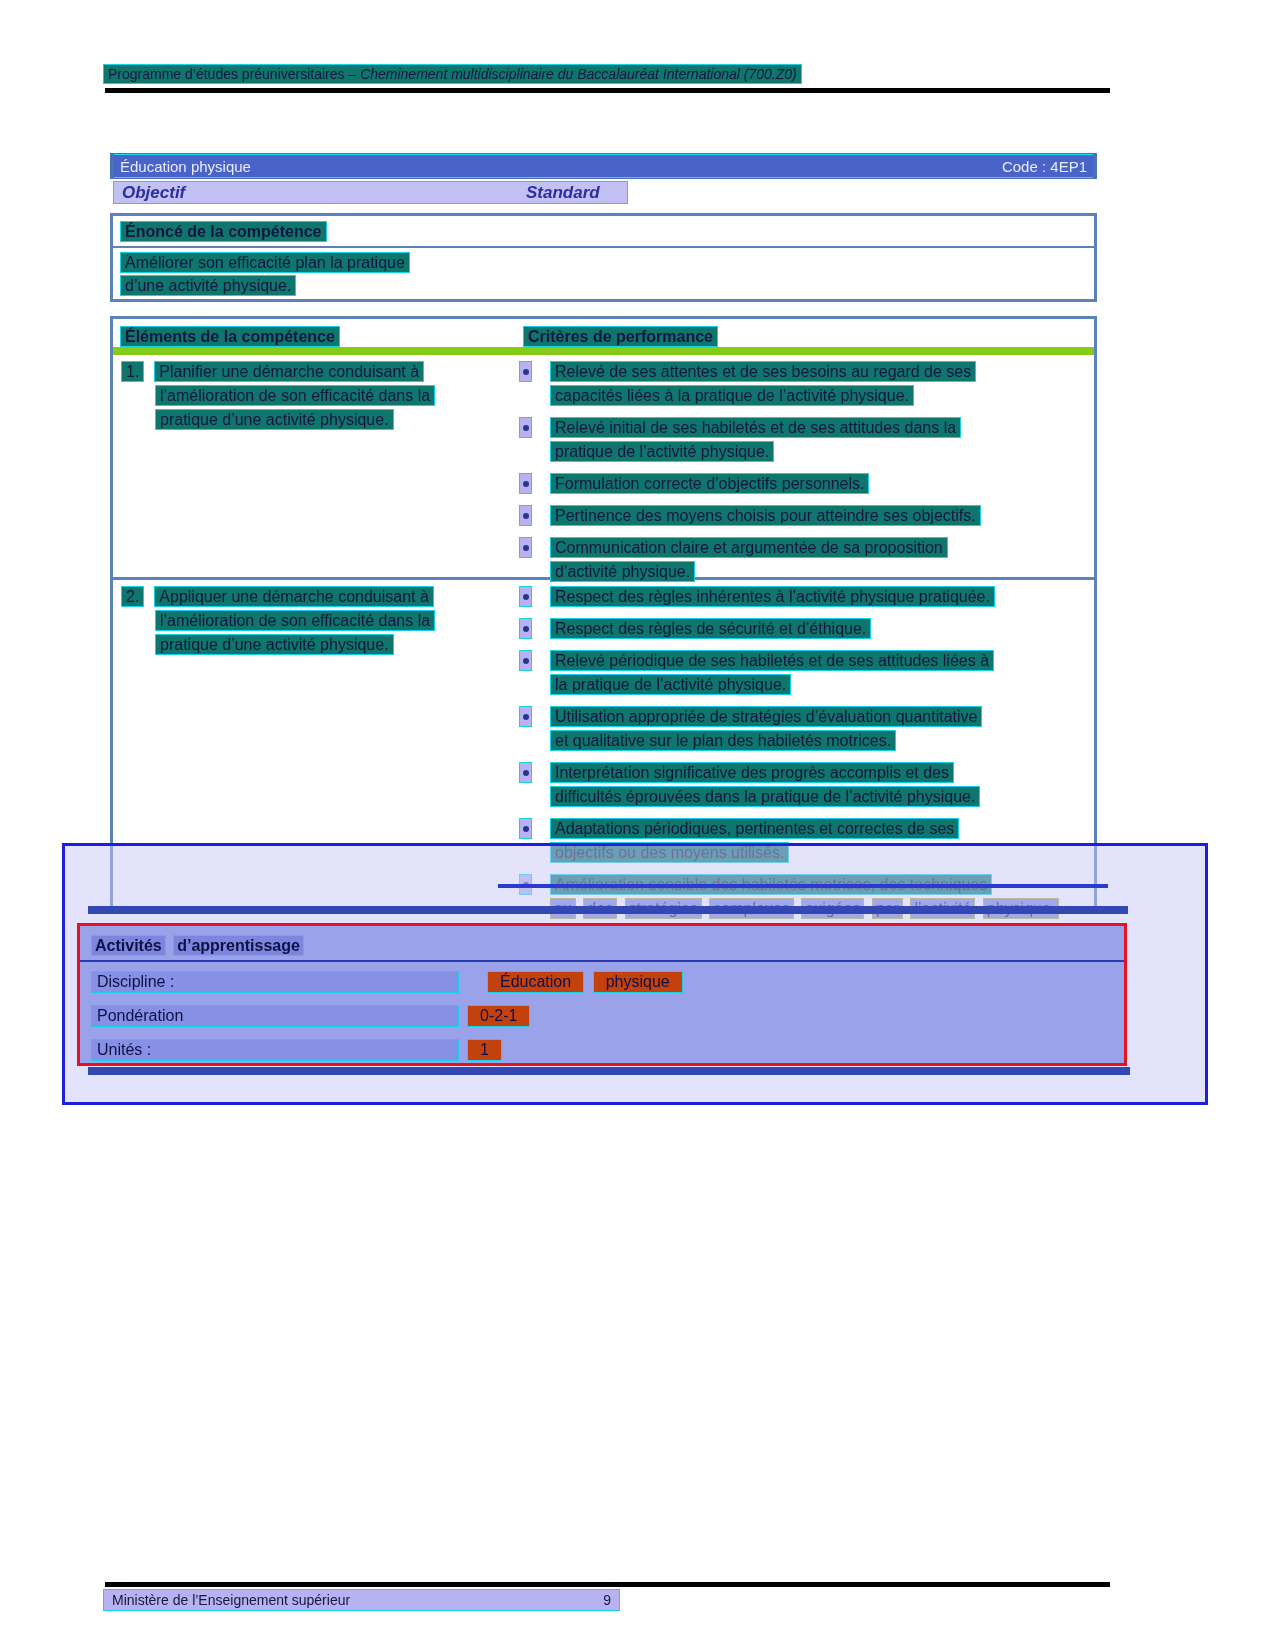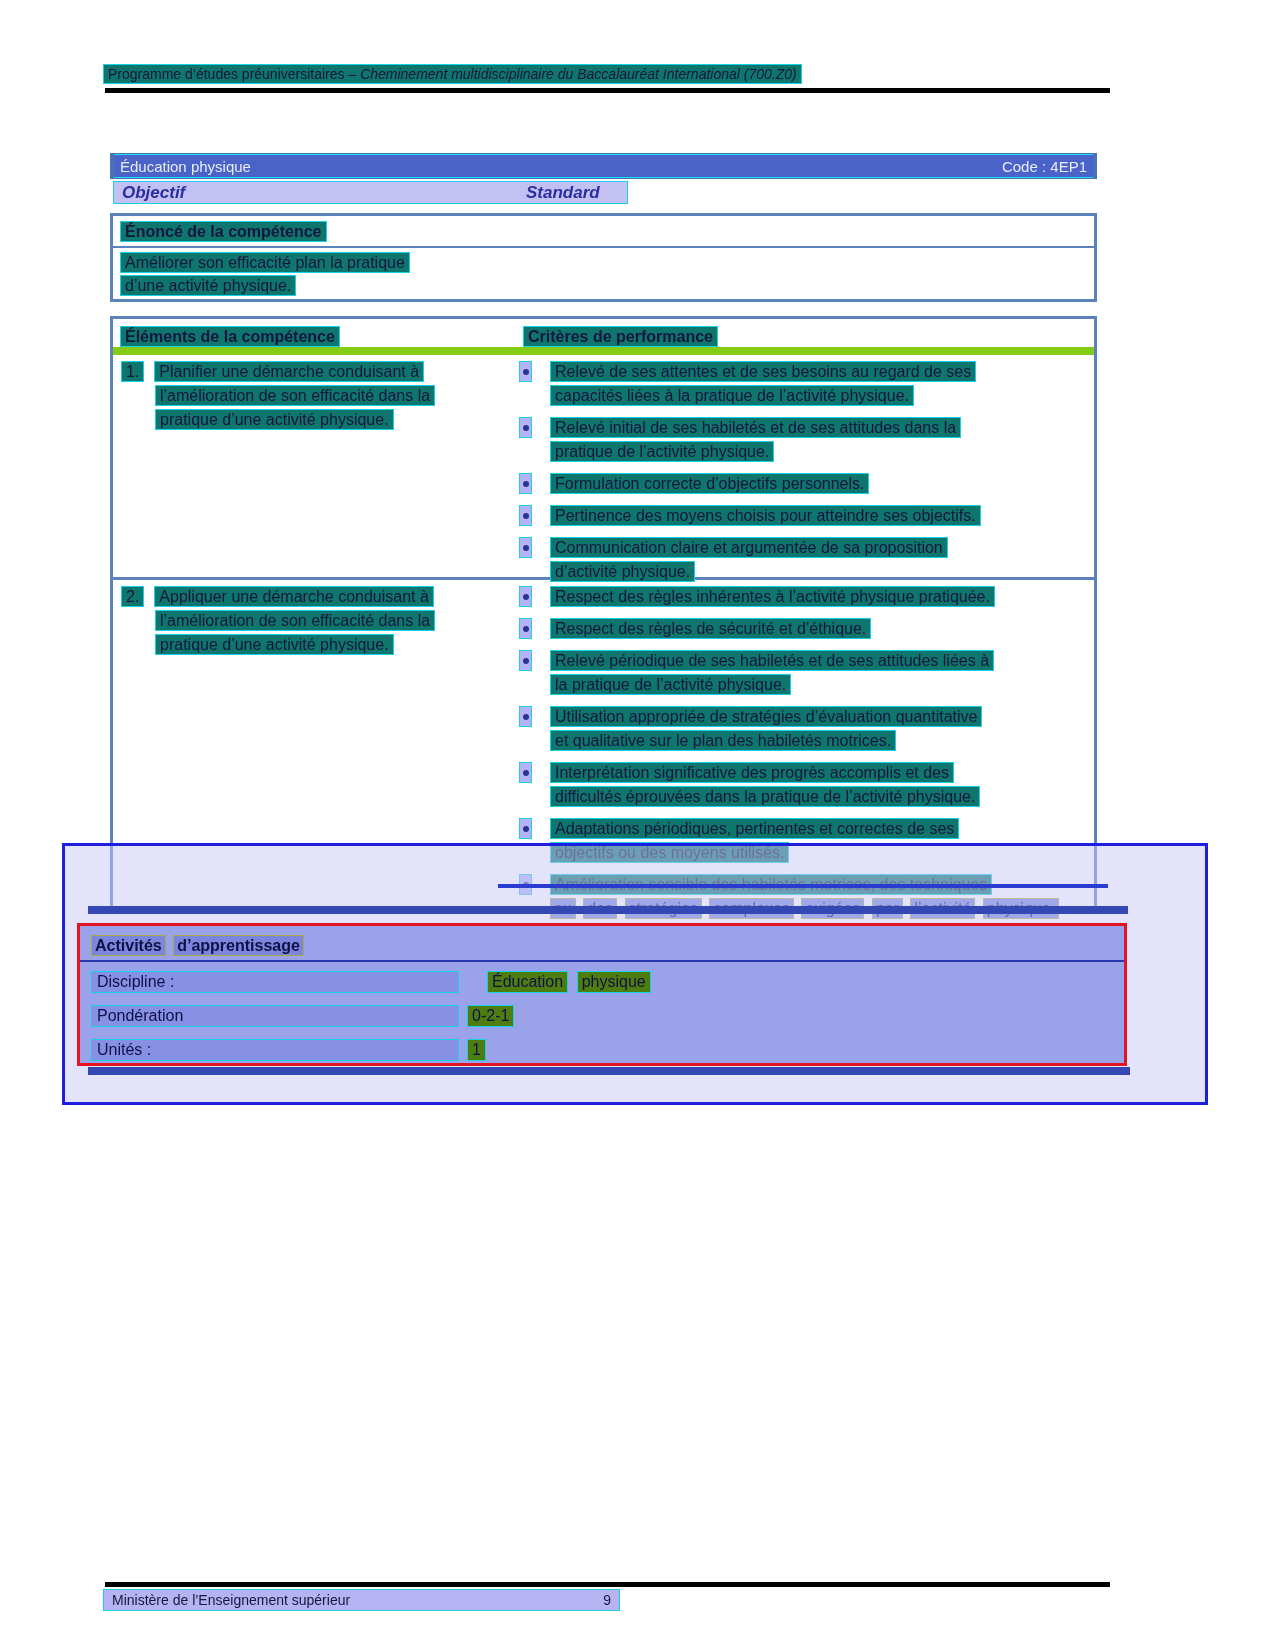--- a/index.html
+++ b/index.html
@@ -75,22 +75,22 @@
   .red-table{position:absolute;left:77px;top:923px;width:1050px;height:143px;
              border:3px solid #e3141f;background:#9aa2e9;box-sizing:border-box;z-index:7;}
   .red-head{position:absolute;left:11px;top:9px;}
   .red-head .wbox{font-weight:bold;font-size:16px;}
   .red-sep{position:absolute;left:0;right:0;top:34px;height:2px;background:#2a3ab0;}
   .red-row{position:absolute;left:11px;display:flex;gap:8px;}
   .rr0{top:45px;gap:28px;} .rr1{top:79px;} .rr2{top:113px;}
   .lblbox{display:inline-block;width:368px;background:#8690e4;border:1px solid #14d2e8;
           padding:0 5px;height:22px;line-height:20px;font-size:16px;color:#101048;
           box-sizing:border-box;}
-  .vbox{display:inline-block;background:#4d7c0f;border:1px solid #14d2e8;
-        padding:0 4px;height:22px;line-height:20px;font-size:16px;color:#101048;
+  .vbox{display:inline-block;background:#c2410c;border:1px solid #14d2e8;
+        padding:0 12px;height:22px;line-height:20px;font-size:16px;color:#101048;
         box-sizing:border-box;margin-right:4px;}
 
   
   .doc-footer{position:absolute;left:103px;top:1589px;width:517px;height:22px;
               background:#b7b3f2;border:1px solid #14d2e8;box-sizing:border-box;
               display:flex;justify-content:space-between;align-items:center;
               padding:7px 8px;font-size:14px;}
 </style>
 </head>
 <body>

